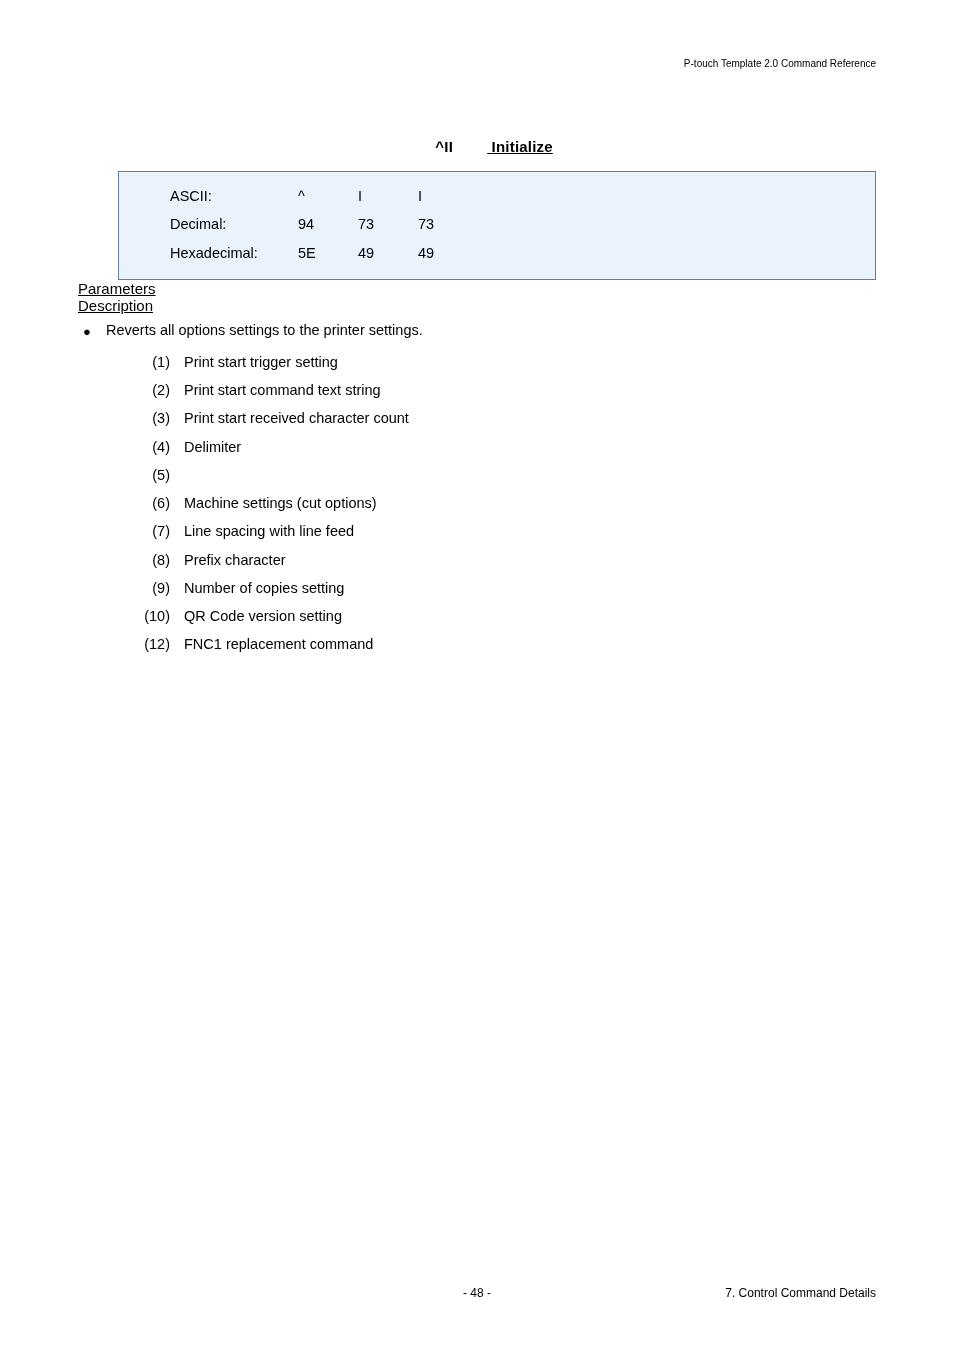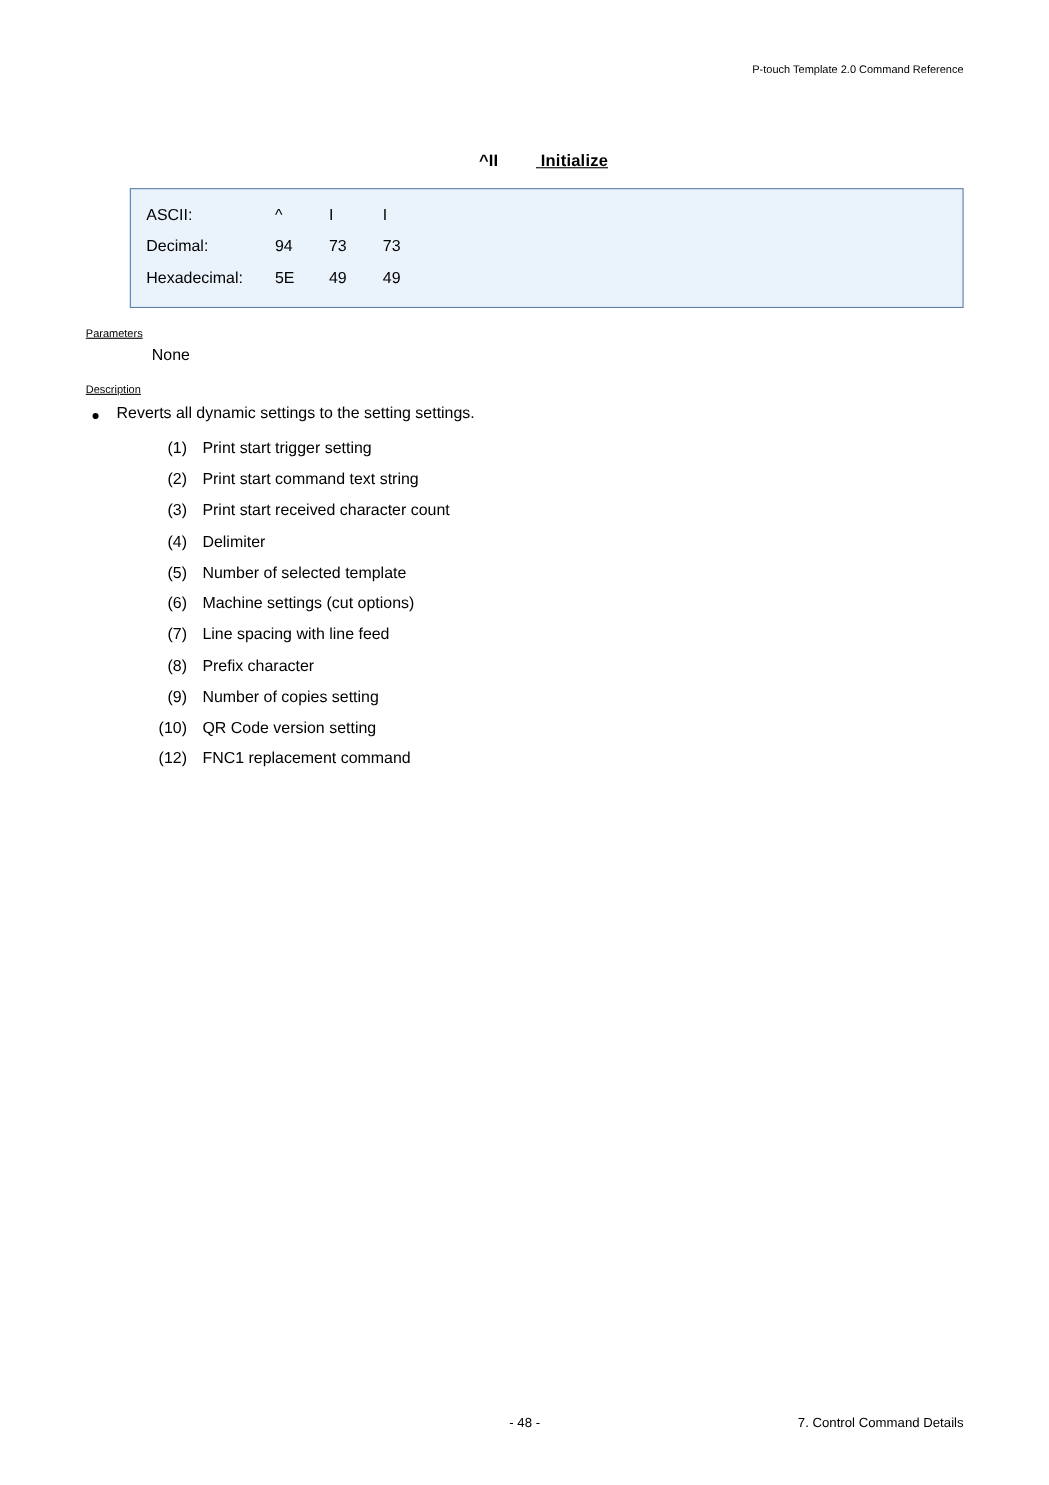--- a/index.html
+++ b/index.html
@@ -33,27 +33,26 @@
     min-width: 86px;
   }
   .code-box {
     margin: 16px 0 0 40px;
     border: 1px solid #5e7ea6;
     background: #eaf2fb;
     padding: 10px 14px 12px 14px;
     width: calc(100% - 40px);
     font-size: 14.5px;
   }
-  .code-row { display: flex; gap: 5px; line-height: 1.95; }
+  .code-row { display: flex; gap: 16px; line-height: 1.95; margin-left: 37px; }
   .code-label { width: 112px; }
   .code-val { width: 44px; text-align: left; }
   .subhead {
-    margin-top: 18px;
     text-decoration: underline;
-    font-size: 10px;
+    font-size: 15px;
   }
   .indent-1 { margin-left: 60px; margin-top: 6px; }
   .bullet-row {
     display: flex;
     align-items: flex-start;
     margin-top: 8px;
     gap: 10px;
   }
   .bullet {
     font-size: 13px;
@@ -106,27 +105,26 @@
     </div>
     <div class="code-row">
       <span class="code-label">Hexadecimal:</span>
       <span class="code-val">5E</span>
       <span class="code-val">49</span>
       <span class="code-val">49</span>
     </div>
   </div>
 
   <div class="subhead">Parameters</div>
-  <div class="indent-1">None</div>
 
   <div class="subhead">Description</div>
 
   <div class="bullet-row">
     <span class="bullet">●</span>
-    <span>Reverts all dynamic settings to the setting settings.</span>
+    <span>Reverts all options settings to the printer settings.</span>
   </div>
 
   <div class="num-list">
     <div class="num-item">
         <span class="n">(1)</span>
         <span>Print start trigger setting</span>
       </div>
     <div class="num-item">
         <span class="n">(2)</span>
         <span>Print start command text string</span>
@@ -134,21 +132,20 @@
     <div class="num-item">
         <span class="n">(3)</span>
         <span>Print start received character count</span>
       </div>
     <div class="num-item">
         <span class="n">(4)</span>
         <span>Delimiter</span>
       </div>
     <div class="num-item">
         <span class="n">(5)</span>
-        <span>Number of selected template</span>
       </div>
     <div class="num-item">
         <span class="n">(6)</span>
         <span>Machine settings (cut options)</span>
       </div>
     <div class="num-item">
         <span class="n">(7)</span>
         <span>Line spacing with line feed</span>
       </div>
     <div class="num-item">

